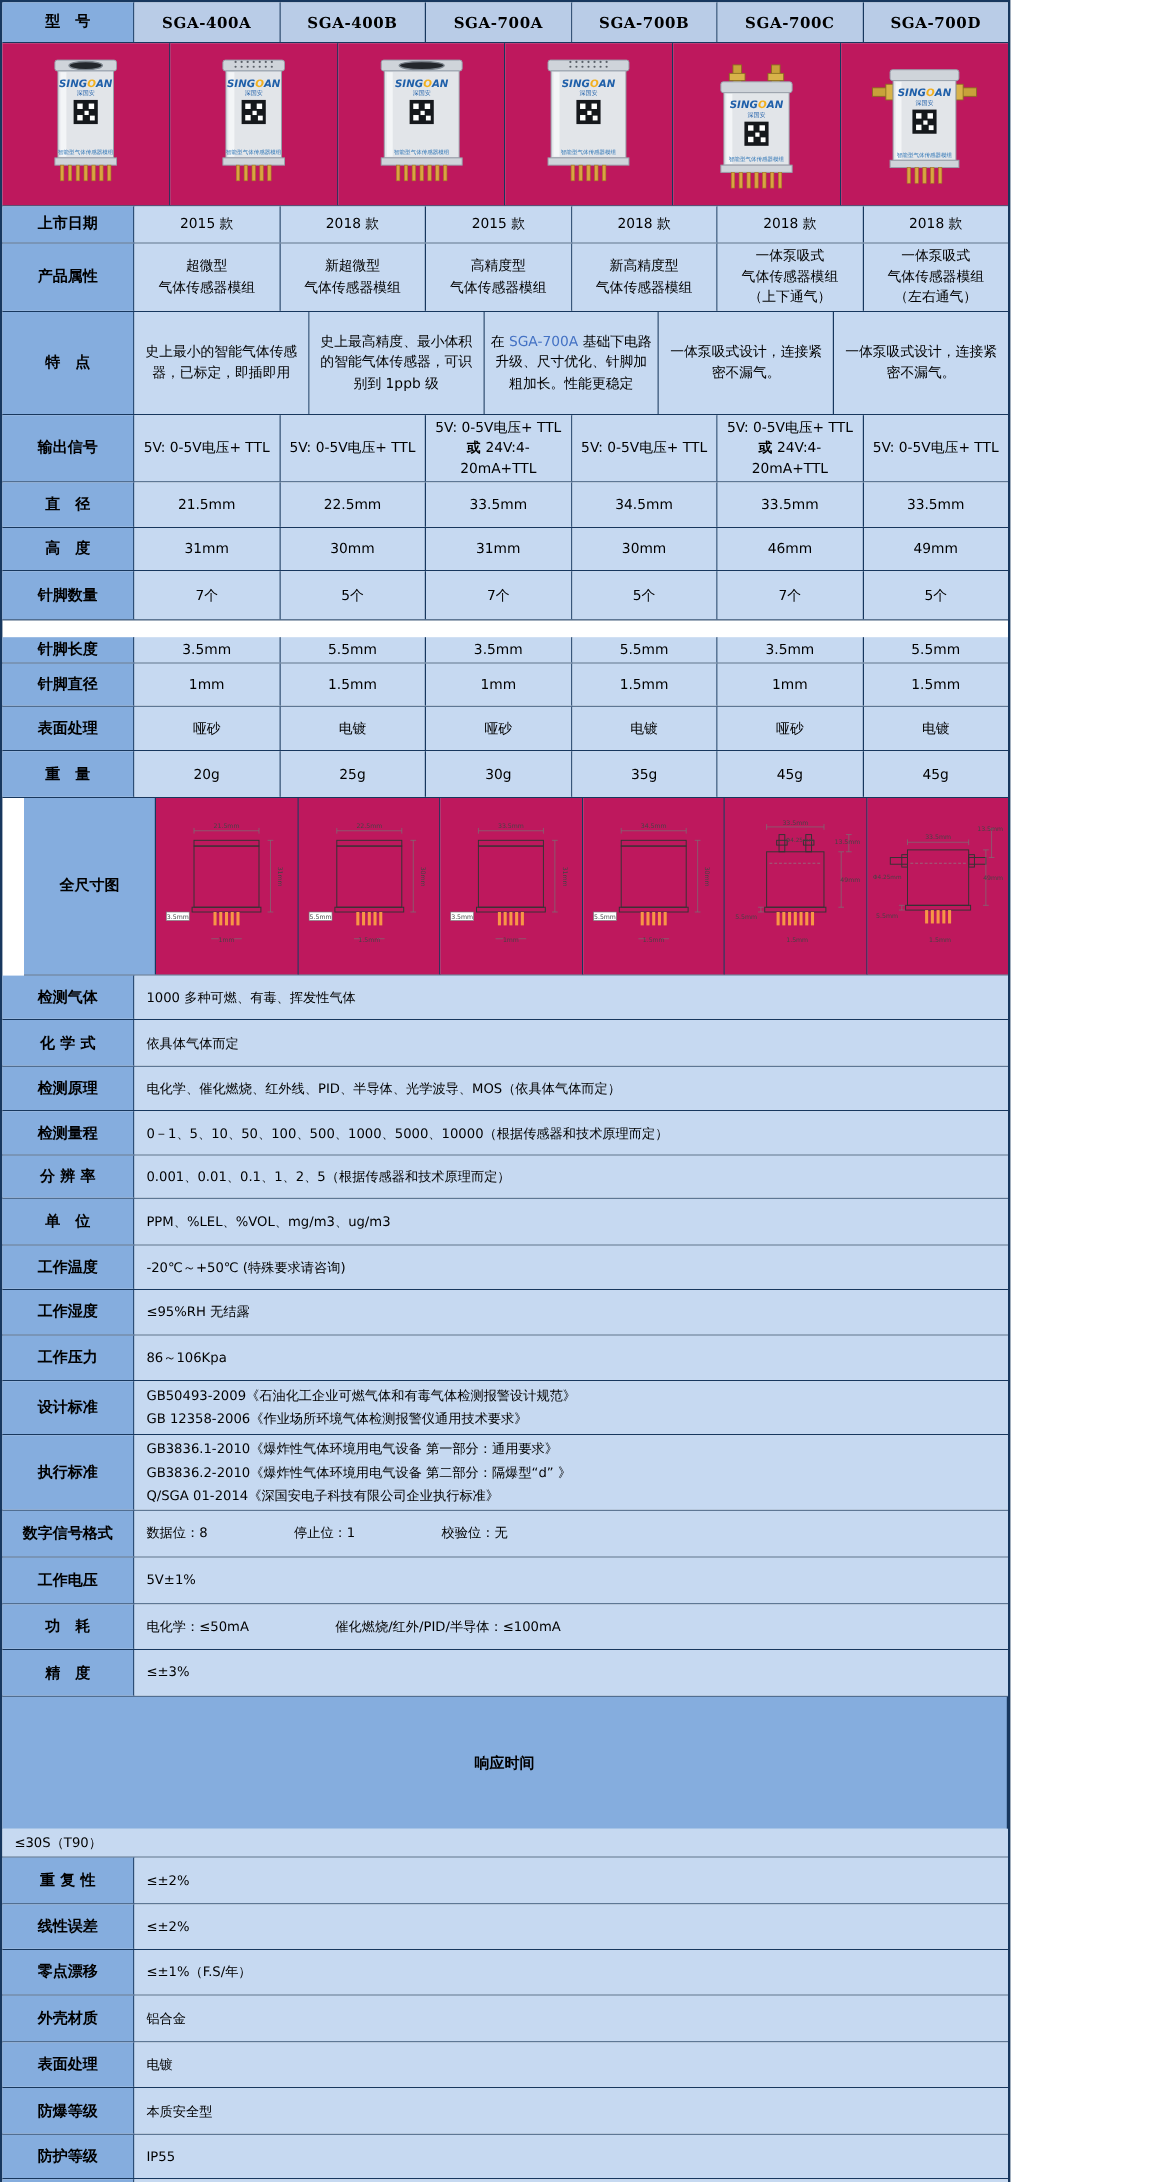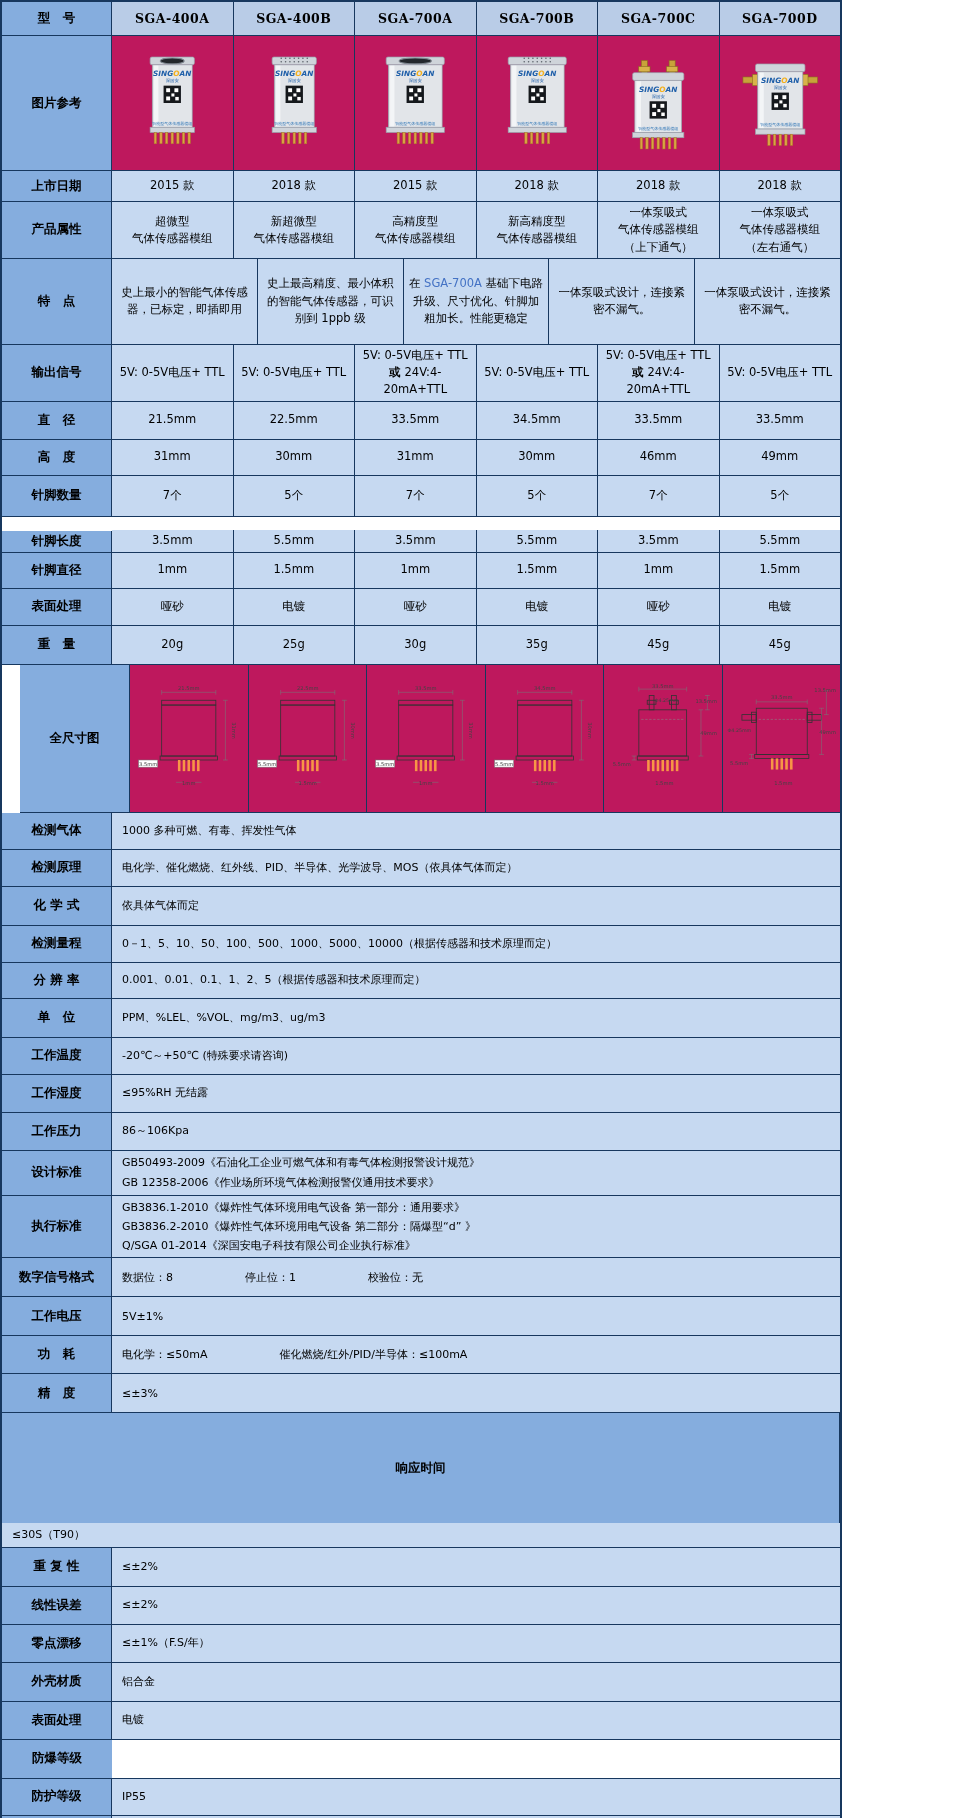--- a/index.html
+++ b/index.html
@@ -30,23 +30,20 @@
         <span>型　号</span>
       </div>
       <div class="cell model-cell">SGA-400A</div>
       <div class="cell model-cell">SGA-400B</div>
       <div class="cell model-cell">SGA-700A</div>
       <div class="cell model-cell">SGA-700B</div>
       <div class="cell model-cell">SGA-700C</div>
       <div class="cell model-cell">SGA-700D</div>
     </div>
     <div class="trow" style="min-height: 135px;">
-      <div class="cell label-cell">
-        <span>图片参考</span>
-      </div>
       <div class="cell img-cell">
         <svg viewBox="0 0 132 128" preserveAspectRatio="xMidYMid meet">
           <rect x="40.5" y="11" width="51" height="9" rx="2" fill="#cfd4da" stroke="#98a1ab" stroke-width="0.8"></rect>
           <ellipse cx="66" cy="15.5" rx="13.799999999999999" ry="3.4" fill="#23272c"></ellipse>
           <ellipse cx="66" cy="15.5" rx="13.799999999999999" ry="3.4" fill="none" stroke="#7d858e" stroke-width="1.2"></ellipse>
           <rect x="43" y="20" width="46" height="72" fill="#e2e5e9" stroke="#98a1ab" stroke-width="0.8"></rect>
           <rect x="45" y="21" width="5" height="70" fill="#f3f5f7"></rect>
           <text x="66" y="33" text-anchor="middle" font-family="DejaVu Sans, sans-serif" font-size="8.5" font-style="italic" font-weight="bold" fill="#1F5FA9">SING<tspan fill="#F2B01E">O</tspan>AN</text>
           <text x="66" y="40" text-anchor="middle" font-size="5" fill="#1F5FA9">深国安</text>
           <rect x="56" y="44" width="20" height="20" fill="#15181c"></rect>
@@ -655,34 +652,34 @@
       </div>
     </div>
     <div class="trow" style="min-height: 37px;">
       <div class="cell label-cell">
         <span>检测气体</span>
       </div>
       <div class="cell full-cell">
         <div class="line"><span class="seg">1000 多种可燃、有毒、挥发性气体</span></div>
       </div>
     </div>
+    <div class="trow" style="min-height: 39px;">
+      <div class="cell label-cell">
+        <span>化 学 式</span>
+      </div>
+      <div class="cell full-cell">
+        <div class="line"><span class="seg">依具体气体而定</span></div>
+      </div>
+    </div>
     <div class="trow" style="min-height: 37px;">
       <div class="cell label-cell">
         <span>检测原理</span>
       </div>
       <div class="cell full-cell">
         <div class="line"><span class="seg">电化学、催化燃烧、红外线、PID、半导体、光学波导、MOS（依具体气体而定）</span></div>
-      </div>
-    </div>
-    <div class="trow" style="min-height: 39px;">
-      <div class="cell label-cell">
-        <span>化 学 式</span>
-      </div>
-      <div class="cell full-cell">
-        <div class="line"><span class="seg">依具体气体而定</span></div>
       </div>
     </div>
     <div class="trow" style="min-height: 37px;">
       <div class="cell label-cell">
         <span>检测量程</span>
       </div>
       <div class="cell full-cell">
         <div class="line"><span class="seg">0－1、5、10、50、100、500、1000、5000、10000（根据传感器和技术原理而定）</span></div>
       </div>
     </div>
@@ -822,20 +819,23 @@
         <span>表面处理</span>
       </div>
       <div class="cell full-cell">
         <div class="line"><span class="seg">电镀</span></div>
       </div>
     </div>
     <div class="trow" style="min-height: 39px;">
       <div class="cell label-cell">
         <span>防爆等级</span>
       </div>
+      <div class="cell full-cell">
+        <div class="line"><span class="seg">本质安全型</span></div>
+      </div>
     </div>
     <div class="trow" style="min-height: 37px;">
       <div class="cell label-cell">
         <span>防护等级</span>
       </div>
       <div class="cell full-cell">
         <div class="line"><span class="seg">IP55</span></div>
       </div>
     </div>
     <div class="trow" style="min-height: 39px;">

